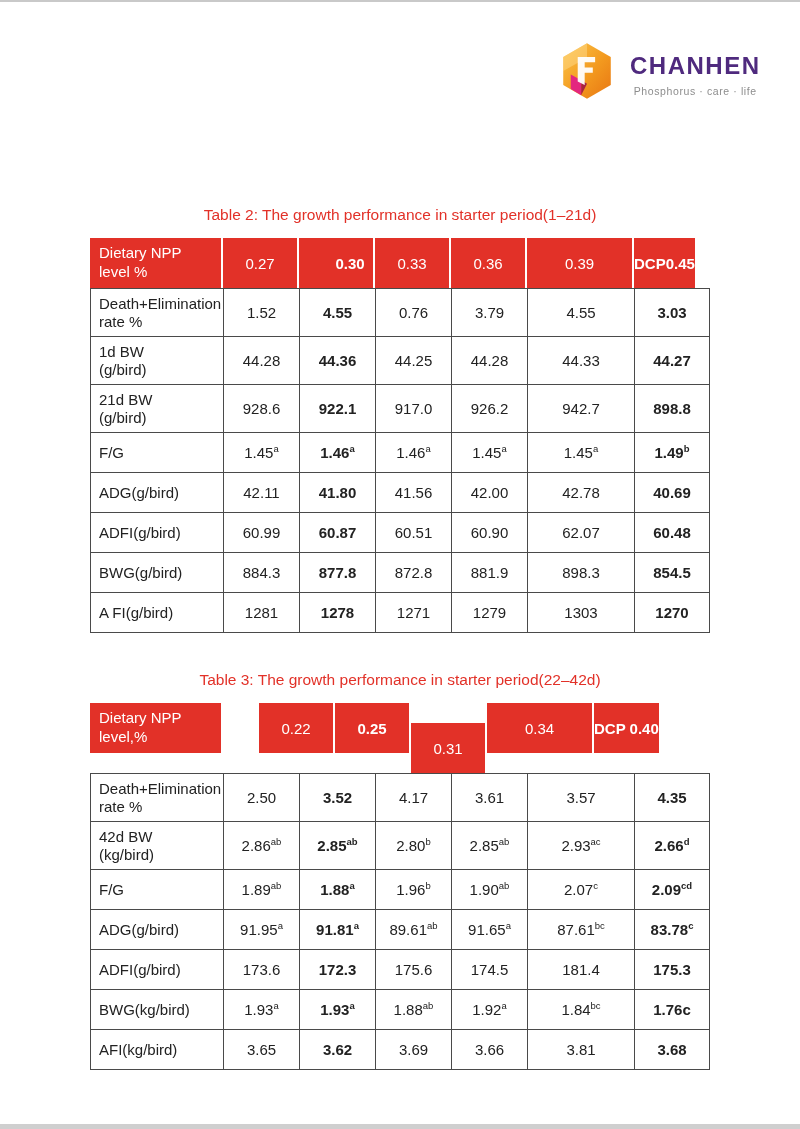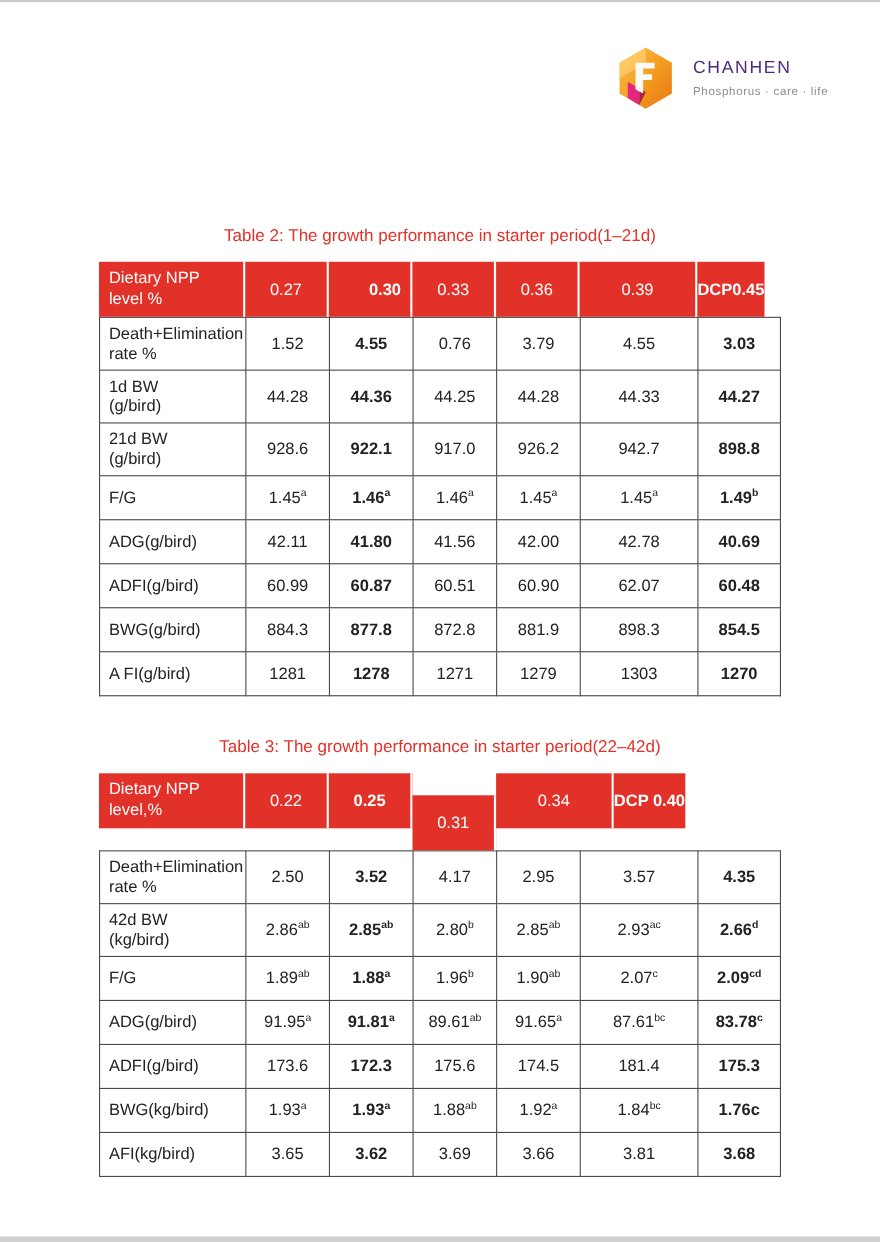--- a/index.html
+++ b/index.html
@@ -7,21 +7,21 @@
     position:relative;width:800px;height:1129px;background:#ffffff;
     font-family:"Liberation Sans",sans-serif;overflow:hidden;
   }
   .page-top-edge{position:absolute;top:0;left:0;width:800px;height:2px;background:#c9c9c9;}
   .page-bottom-edge{position:absolute;bottom:0;left:0;width:800px;height:5px;background:#cfcfcf;}
 
   
   .logo{position:absolute;top:40px;left:558px;display:flex;align-items:flex-start;}
   .logo-icon{width:58px;height:58px;margin-top:2px;}
   .logo-textblock{margin-left:14px;}
-  .logo-name{font-size:16px;font-weight:normal;color:#4f2a7e;letter-spacing:1.5px;line-height:1;margin-top:14px;}
+  .logo-name{font-size:24px;font-weight:bold;color:#4f2a7e;letter-spacing:1.5px;line-height:1;margin-top:14px;}
   .logo-tagline{font-size:10.5px;color:#8d8d8d;letter-spacing:0.6px;margin-top:7px;text-align:center;}
 
   
   .tbl-title{
     position:absolute;left:90px;width:620px;text-align:center;
     color:#e23128;font-size:15.5px;font-weight:500;
   }
   #t2-title{top:206px;}
   #t3-title{top:671px;}
 
@@ -172,42 +172,42 @@
             <td class="b">1270</td>
           </tr>
         </tbody>
       </table>
     </div>
 
   <div class="tbl-title" id="t3-title">Table 3: The growth performance in starter period(22–42d)</div>
   <div class="table-wrap" id="t3">
       <div class="hdr">
         <div class="hdr-cell hdr-lbl" style="width: 133px;">Dietary NPP<br>level,%</div>
-        <div class="hdr-cell" style="width: 76px;">0.22</div>
+        <div class="hdr-cell" style="width: 76px; margin-left: 36px;">0.22</div>
         <div class="hdr-cell b" style="width: 76px;">0.25</div>
         <div class="hdr-cell" style="width: 76px; margin-top: 20px;">0.31</div>
         <div class="hdr-cell" style="width: 107px;">0.34</div>
         <div class="hdr-cell b">DCP 0.40</div>
       </div>
       <table class="data-table">
         <colgroup>
           <col style="width: 133px;">
           <col style="width: 76px;">
           <col style="width: 76px;">
           <col style="width: 76px;">
           <col style="width: 76px;">
           <col style="width: 107px;">
         </colgroup>
         <tbody>
           <tr style="height: 48px;">
             <td class="lbl">Death+Elimination<br>rate %</td>
             <td>2.50</td>
             <td class="b">3.52</td>
             <td>4.17</td>
-            <td>2.95</td>
+            <td>3.61</td>
             <td>3.57</td>
             <td class="b">4.35</td>
           </tr>
           <tr style="height: 48px;">
             <td class="lbl">42d BW<br>(kg/bird)</td>
             <td>2.86<sup>ab</sup></td>
             <td class="b">2.85<sup>ab</sup></td>
             <td>2.80<sup>b</sup></td>
             <td>2.85<sup>ab</sup></td>
             <td>2.93<sup>ac</sup></td>

